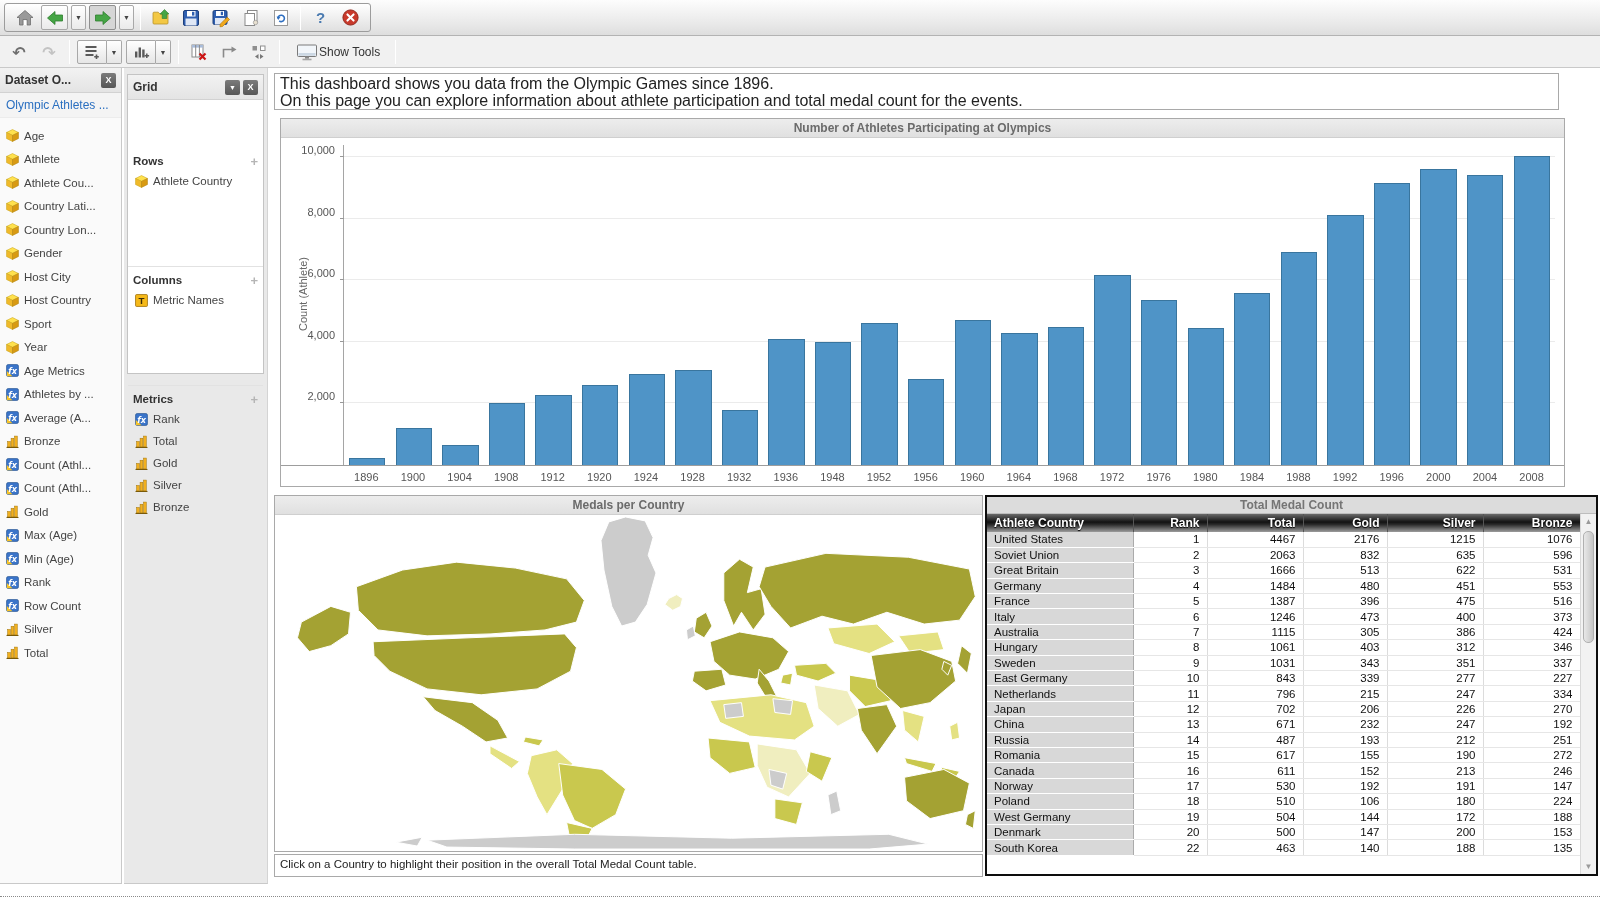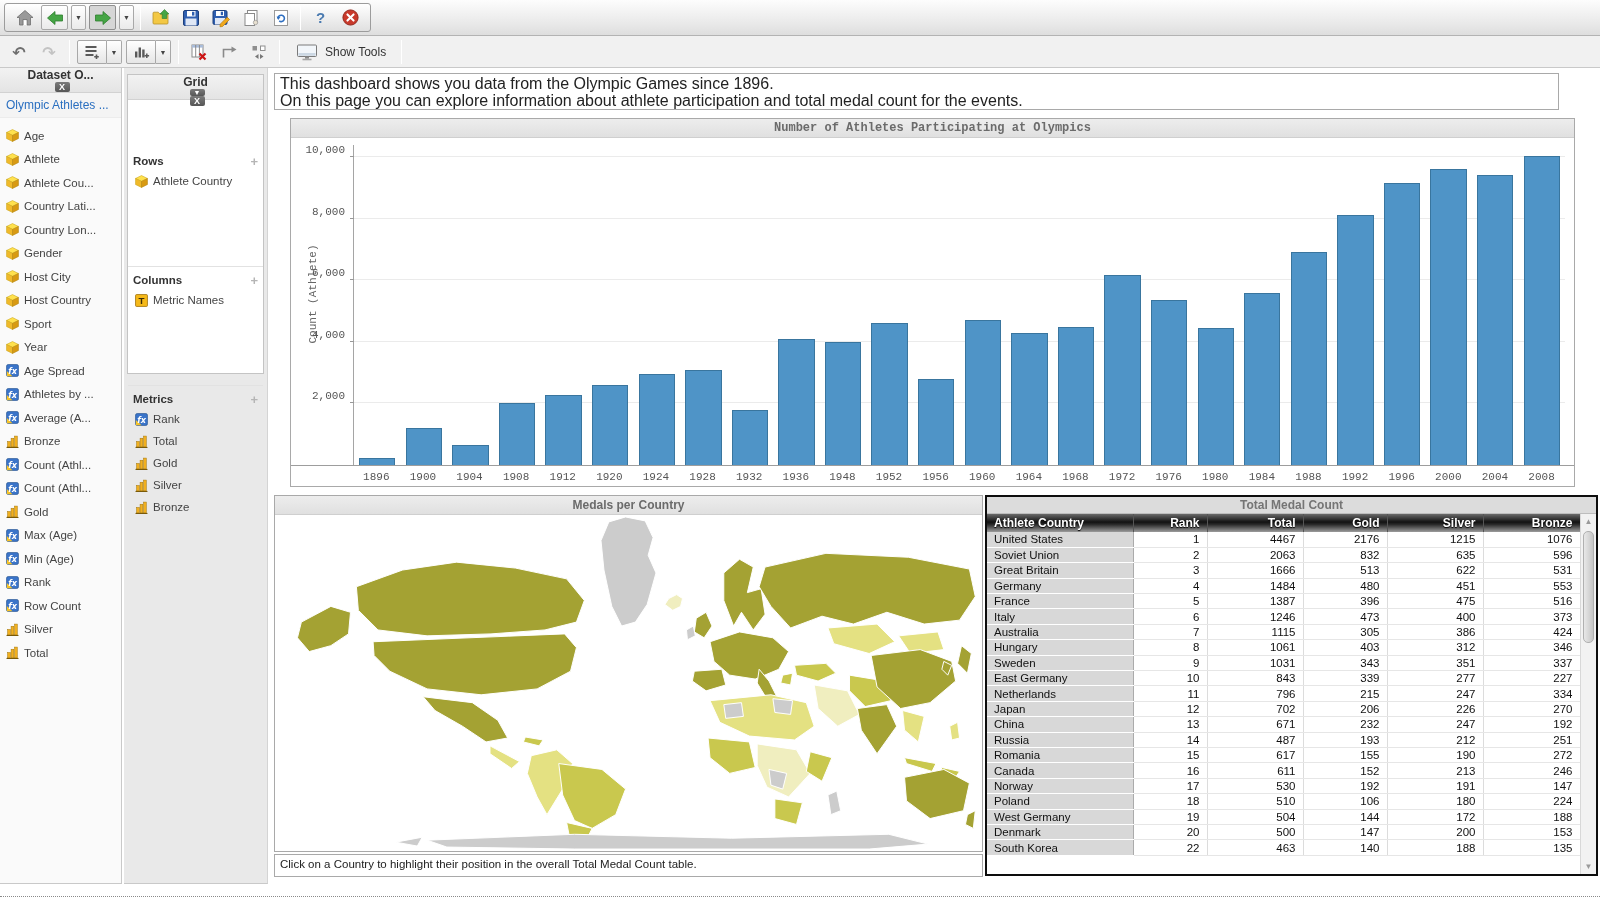--- a/index.html
+++ b/index.html
@@ -27,38 +27,38 @@
   #tb2-left { position:absolute; left:6px; top:3px; height:26px; display:flex; align-items:center; gap:4px; }
   .tbtn2 { min-width:26px; height:24px; display:flex; align-items:center; justify-content:center; border-radius:2px; }
   .glyph-undo { font-size:16px; color:#6e6e6e; font-weight:bold; }
   .glyph-redo { font-size:16px; color:#c3c3c3; font-weight:bold; }
   .combo { display:flex; }
   .combo .main { width:30px; height:24px; border:1px solid #a8a8a8; border-radius:2px 0 0 2px;
                  background:linear-gradient(#ffffff,#e6e6e6); display:flex; align-items:center; justify-content:center; }
   .combo .dd { width:15px; height:24px; border:1px solid #a8a8a8; border-left:none; border-radius:0 2px 2px 0;
                background:linear-gradient(#ffffff,#e6e6e6); font-size:7px; color:#444;
                display:flex; align-items:center; justify-content:center; }
-  #show-tools { display:flex; align-items:center; gap:6px; padding:0 8px; height:24px; }
+  #show-tools { display:flex; align-items:center; gap:0; padding:0 8px; height:24px; }
   #show-tools span.lbl { font-size:12px; color:#333; }
 
   
   #tabs { position:absolute; right:0; top:41px; height:27px; display:flex; align-items:flex-end; }
   .tab { height:27px; display:flex; align-items:center; justify-content:center; font-size:12px;
          border:1px solid #cfcfcf; border-bottom:none; }
   .tab.active { width:141px; background:#fff; color:#555; font-weight:bold; }
   .tab.inactive { width:139px; background:#e9e9e9; color:#9d9d9d; margin-left:8px; }
   #tab-add { width:23px; height:27px; margin-left:10px; background:linear-gradient(#53c3e0,#1d9cc2);
              color:#fff; font-size:16px; font-weight:bold; display:flex; align-items:center;
              justify-content:center; border:1px solid #1587aa; }
 
   
   #dataset-panel { position:absolute; left:0; top:68px; width:122px; height:816px;
                    background:#fafafa; border-right:1px solid #c9c9c9; border-bottom:1px solid #c9c9c9; }
   .panel-head { height:25px; background:linear-gradient(#f2f2f2,#e4e4e4); border-bottom:1px solid #d2d2d2;
-                display:flex; align-items:center; padding:0 5px; font-size:12px; font-weight:bold; color:#333;flex-direction:column; }
+                display:flex; align-items:center; padding:0 5px; font-size:12px; font-weight:bold; color:#333; }
   .panel-head .spacer { flex:1; }
   .sq-btn { width:15px; height:15px; background:linear-gradient(#7b7b7b,#565656); color:#fff; border-radius:2px;
             font-size:9px; font-weight:bold; display:flex; align-items:center; justify-content:center; margin-left:3px; }
   #dataset-link { height:25px; display:flex; align-items:center; padding:0 6px; font-size:12px;
                   color:#2a6fc0; background:#f4f4f4; border-bottom:1px solid #ececec; }
   #dataset-list { padding-top:6px; }
   .ds-item { height:23.5px; display:flex; align-items:center; gap:5px; padding-left:6px;
              font-size:11.5px; color:#444; white-space:nowrap; overflow:hidden; }
 
   
@@ -75,21 +75,21 @@
                font-size:11.5px; color:#444; }
   .grid-pad { height:24px; }
 
   
   #main { position:absolute; left:272px; top:68px; width:1328px; height:832px; background:#fff; }
   .box { position:absolute; border:1px solid #a9a9a9; background:#fff; }
   #desc-box { left:2px; top:5px; width:1285px; height:37px; padding:1px 5px; font-size:16px;
               color:#222; line-height:17px; }
 
   
-  #chart-panel { left:18px; top:50px; width:1285px; height:369px;font-family:Liberation Mono, monospace; }
+  #chart-panel { left:8px; top:50px; width:1285px; height:369px; }
   .viz-head { height:19px; background:linear-gradient(#ededed,#e0e0e0); border-bottom:1px solid #cfcfcf;
               display:flex; align-items:center; justify-content:center; font-size:12px; font-weight:bold; color:#6b6b6b; }
   #chart-body { position:relative; height:327px; }
   #y-axis-title { position:absolute; left:-28px; top:150px; width:100px; transform:rotate(-90deg);
                   font-size:11px; color:#666; text-align:center; }
   #plot { position:absolute; left:62px; right:9px; bottom:0; height:320px;
           border-left:1px solid #a5a5a5; display:flex; align-items:flex-end; }
   .gridline { position:absolute; left:0; right:0; height:1px; background:#ebebeb; }
   .tickmark { position:absolute; left:-4px; width:4px; height:1px; background:#999; }
   .ytick { position:absolute; left:2px; width:52px; text-align:right; font-size:11px; color:#555; }
@@ -425,21 +425,21 @@
         <span>Year</span>
       </div>
       <div class="ds-item">
         <span>
           <svg class="icon12" viewBox="0 0 12 12">
             <rect x="0.5" y="0.5" width="11" height="11" rx="1.5" fill="#3a74c9" stroke="#27538f" stroke-width="0.6"></rect>
             <polygon points="0.8,11.2 6,11.2 0.8,6.4" fill="#f7c326"></polygon>
             <text x="6.2" y="9" font-size="7.5" font-style="italic" font-weight="bold" fill="#ffffff" text-anchor="middle" font-family="DejaVu Sans, sans-serif">fx</text>
           </svg>
         </span>
-        <span>Age Spread</span>
+        <span>Age Metrics</span>
       </div>
       <div class="ds-item">
         <span>
           <svg class="icon12" viewBox="0 0 12 12">
             <rect x="0.5" y="0.5" width="11" height="11" rx="1.5" fill="#3a74c9" stroke="#27538f" stroke-width="0.6"></rect>
             <polygon points="0.8,11.2 6,11.2 0.8,6.4" fill="#f7c326"></polygon>
             <text x="6.2" y="9" font-size="7.5" font-style="italic" font-weight="bold" fill="#ffffff" text-anchor="middle" font-family="DejaVu Sans, sans-serif">fx</text>
           </svg>
         </span>
         <span>Athletes by ...</span>

